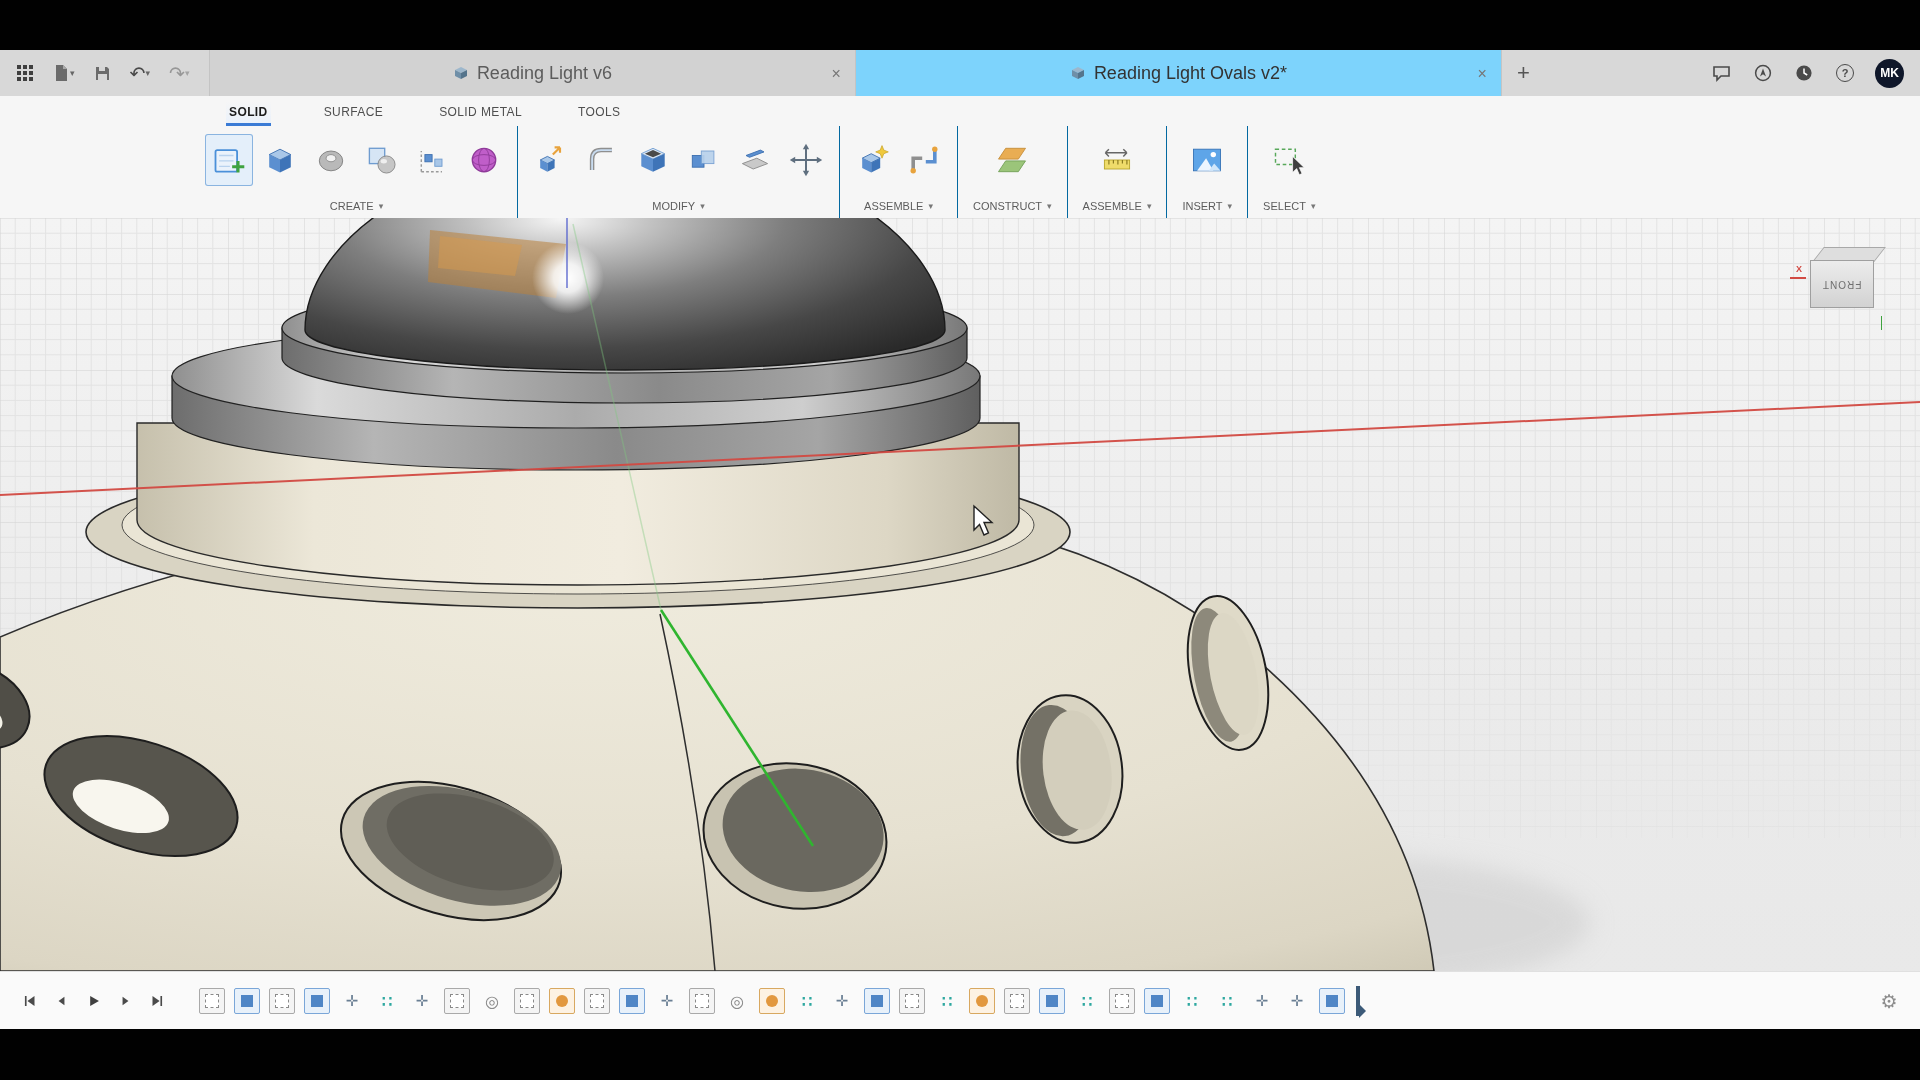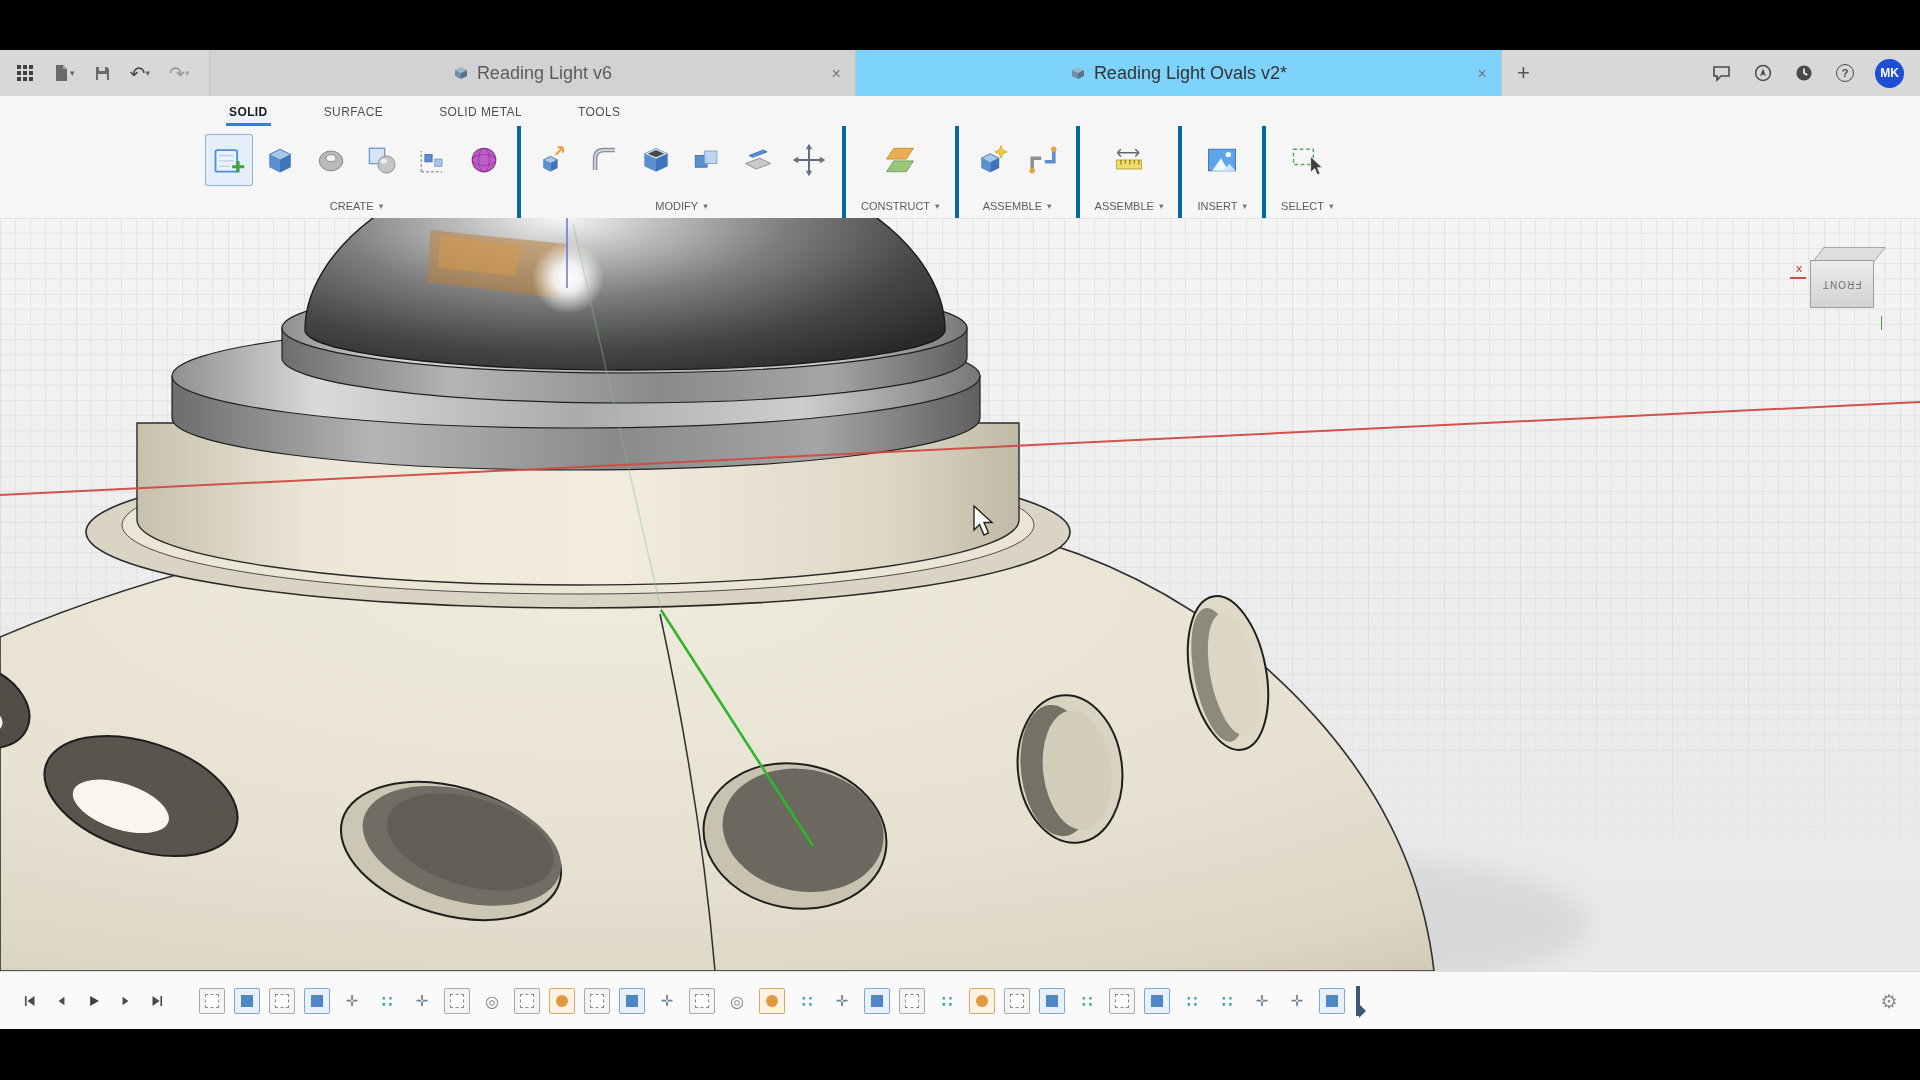--- a/index.html
+++ b/index.html
@@ -25,30 +25,30 @@
   .doc-tab{position:relative;flex:1;max-width:645px;display:flex;align-items:center;justify-content:center;gap:9px;font-size:18px;color:#5c5c5c;border-left:1px solid #c4c4c4;background:#d2d2d2;}
   .doc-tab.active{background:#7dd3fc;color:#333;border-right:1px solid #c4c4c4;}
   .doc-tab .close{position:absolute;right:12px;top:50%;transform:translateY(-50%);width:18px;height:18px;border:none;background:none;font-size:0;}
   .doc-tab .close::before{content:"×";font-size:16px;color:#777;line-height:18px;}
   .tab-add{width:42px;display:flex;align-items:center;justify-content:center;border:none;background:none;font-size:0;}
   .tab-add::before{content:"+";font-size:22px;color:#555;}
 
   .hdr-right{display:flex;align-items:center;gap:19px;padding:0 16px;}
   .help-circle{width:16px;height:16px;border:1.6px solid #4a4a4a;border-radius:50%;display:flex;align-items:center;justify-content:center;font-size:0;}
   .help-circle::before{content:"?";font-size:11px;font-weight:bold;color:#4a4a4a;}
-  .avatar{width:29px;height:29px;border-radius:50%;background:#1d4ed8;color:#fff;font-size:12px;font-weight:bold;display:flex;align-items:center;justify-content:center;border:none;}
+  .avatar{width:29px;height:29px;border-radius:50%;background:#0f172a;color:#fff;font-size:12px;font-weight:bold;display:flex;align-items:center;justify-content:center;border:none;}
 
   
   .toolbar{position:absolute;top:96px;left:0;right:0;height:122px;background:#f6f6f6;}
   .workspace{position:absolute;left:16px;top:32px;width:148px;height:60px;background:#fff;border:1px solid #d0d0d0;border-radius:2px;display:flex;align-items:center;justify-content:center;gap:7px;font-size:12px;font-weight:bold;color:#3f3f3f;letter-spacing:.3px;}
   .ribbon-tabs{display:flex;gap:50px;padding-left:226px;height:30px;align-items:flex-end;}
   .rtab{font-size:12px;color:#4f4f4f;padding:4px 3px 7px;letter-spacing:.4px;background:none;border:none;}
   .rtab.active{color:#1c1c1c;font-weight:bold;box-shadow:inset 0 -3px 0 #3a7bd5;background:linear-gradient(#f6f6f6,#e9f1fb);}
   .ribbon{display:flex;margin-left:196px;height:92px;}
-  .rgroup{display:flex;flex-direction:column;border-right:4px solid #0369a1;padding:0 9px;}
+  .rgroup{display:flex;flex-direction:column;border-right:1px solid #0369a1;padding:0 9px;}
   .rgroup:last-child{border-right:none;}
   .rg-icons{flex:1;display:flex;align-items:center;gap:3px;}
   .tool{width:48px;height:52px;border:none;background:transparent;display:flex;align-items:center;justify-content:center;border-radius:3px;}
   .tool.hl{background:#e4effa;box-shadow:inset 0 0 0 1px #8ab4e0;}
   .tool svg{display:block;}
   .rg-label{height:24px;display:flex;align-items:center;justify-content:center;font-size:11px;color:#5c5c5c;gap:2px;background:none;border:none;}
   .rg-label::after{content:"▾";font-size:9px;color:#777;margin-left:3px;}
 
   
   .canvas{position:absolute;top:218px;left:0;right:0;height:753px;background:#f1f1f1;}
@@ -285,54 +285,54 @@
               <polygon points="38,20 32,16.5 32,23.5" fill="#5f6f7f"></polygon>
             </svg>
           </button>
         </div>
         <button class="rg-label">
             <span>MODIFY</span>
           </button>
       </div>
 
       <div class="rgroup">
-        <div class="rg-icons" style="justify-content:center;">
-          <button class="tool">
-            <svg width="40" height="40" viewBox="0 0 40 40">
-              <polygon points="13,7 35,7 27,19 5,19" fill="#e8a33d" opacity="0.88" stroke="#c07f1f"></polygon>
-              <polygon points="13,21 35,21 27,33 5,33" fill="#8fbf6a" opacity="0.88" stroke="#5f9340"></polygon>
-            </svg>
-          </button>
-        </div>
-        <button class="rg-label">
-            <span>CONSTRUCT</span>
-          </button>
-      </div>
-
-      <div class="rgroup">
         <div class="rg-icons">
           <button class="tool">
             <svg width="40" height="40" viewBox="0 0 40 40">
               <polygon points="8,18 18,13 28,18 18,23" fill="#a9c7e8" stroke="#3c6fb0"></polygon>
               <polygon points="8,18 18,23 18,34 8,29" fill="#5b8fd0"></polygon>
               <polygon points="18,23 28,18 28,29 18,34" fill="#3e74b8"></polygon>
               <polygon points="30,4 32,9 37,11 32,13 30,18 28,13 23,11 28,9" fill="#f0c93c" stroke="#c9a52a" stroke-width="0.8"></polygon>
             </svg>
           </button>
           <button class="tool">
             <svg width="40" height="40" viewBox="0 0 40 40">
               <path d="M8 32V18h10" fill="none" stroke="#8f8f8f" stroke-width="4"></path>
               <path d="M32 8v14H22" fill="none" stroke="#5b8fd0" stroke-width="4"></path>
               <circle cx="8" cy="32" r="3" fill="#e8a33d"></circle>
                 <circle cx="32" cy="8" r="3" fill="#e8a33d"></circle>
             </svg>
           </button>
         </div>
         <button class="rg-label">
             <span>ASSEMBLE</span>
+          </button>
+      </div>
+
+      <div class="rgroup">
+        <div class="rg-icons" style="justify-content:center;">
+          <button class="tool">
+            <svg width="40" height="40" viewBox="0 0 40 40">
+              <polygon points="13,7 35,7 27,19 5,19" fill="#e8a33d" opacity="0.88" stroke="#c07f1f"></polygon>
+              <polygon points="13,21 35,21 27,33 5,33" fill="#8fbf6a" opacity="0.88" stroke="#5f9340"></polygon>
+            </svg>
+          </button>
+        </div>
+        <button class="rg-label">
+            <span>CONSTRUCT</span>
           </button>
       </div>
 
       <div class="rgroup">
         <div class="rg-icons" style="justify-content:center;">
           <button class="tool">
             <svg width="40" height="40" viewBox="0 0 40 40">
               <path d="M7 12h24M7 12l4-4M7 12l4 4M31 12l-4-4M31 12l-4 4" stroke="#666" stroke-width="1.6" fill="none"></path>
               <rect x="6" y="20" width="28" height="10" fill="#efdc6a" stroke="#b8a42a"></rect>
               <path d="M11 20v5M16 20v4M21 20v5M26 20v4M31 20v5" stroke="#8a7a1f" stroke-width="1.3"></path>

